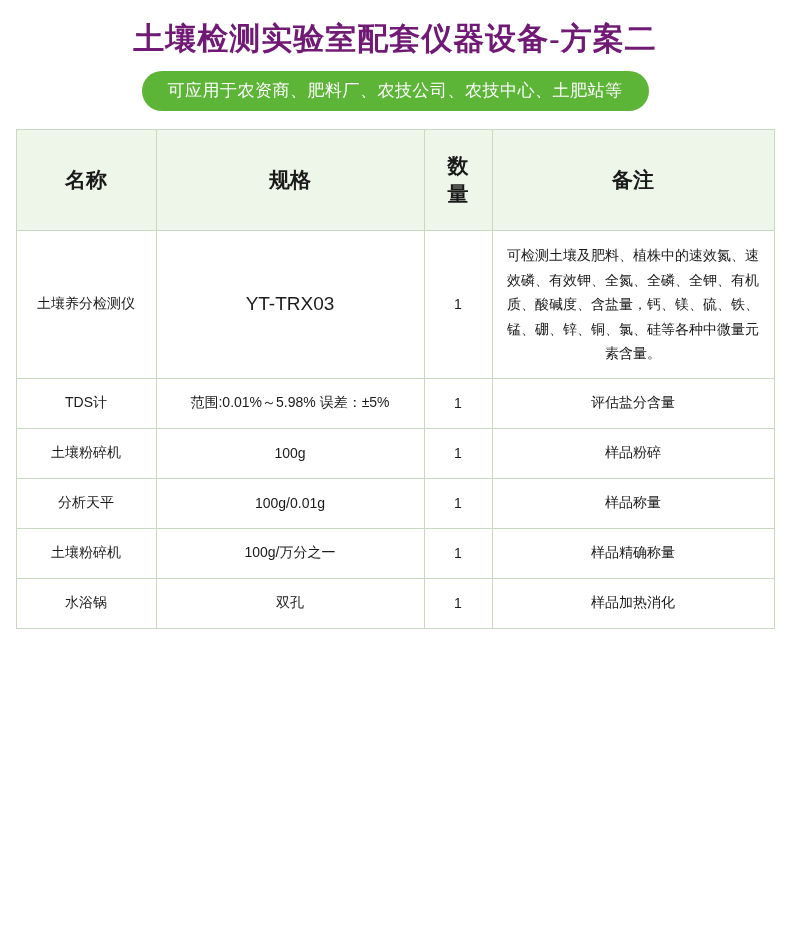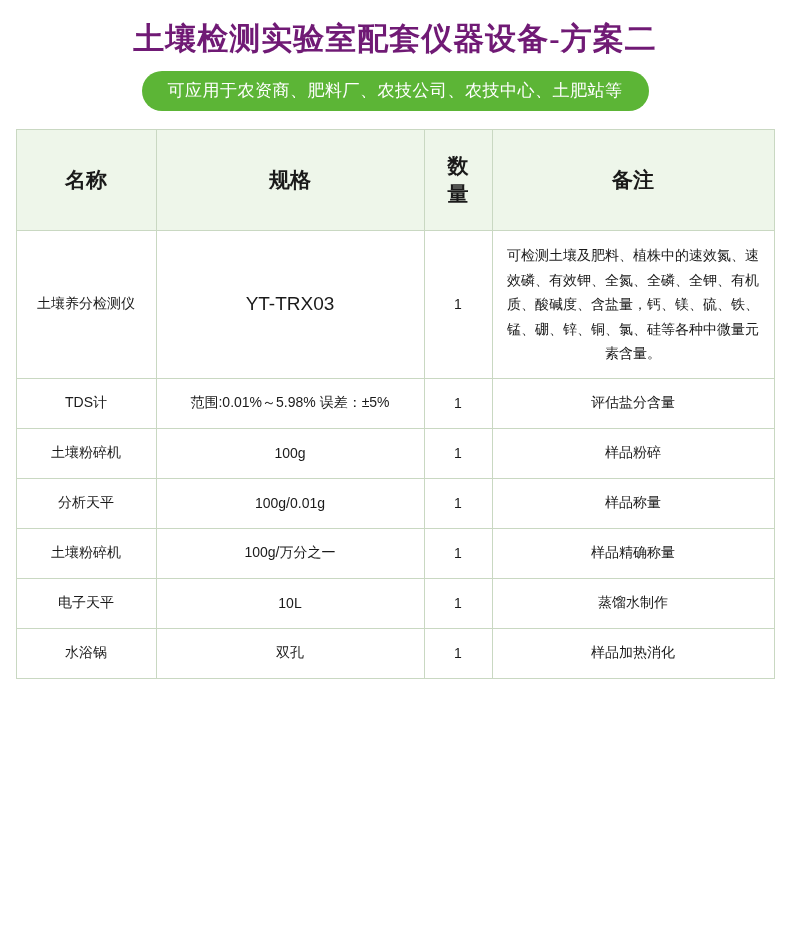--- a/index.html
+++ b/index.html
@@ -148,26 +148,20 @@
         <td class="qty">1</td>
         <td class="remark">样品称量</td>
       </tr>
       <tr class="data">
         <td class="name">土壤粉碎机</td>
         <td class="spec-v">100g/万分之一</td>
         <td class="qty">1</td>
         <td class="remark">样品精确称量</td>
       </tr>
       <tr class="data">
-        <td class="name">电子天平</td>
-        <td class="spec-v">10L</td>
-        <td class="qty">1</td>
-        <td class="remark">蒸馏水制作</td>
-      </tr>
-      <tr class="data">
         <td class="name">水浴锅</td>
         <td class="spec-v">双孔</td>
         <td class="qty">1</td>
         <td class="remark">样品加热消化</td>
       </tr>
 
     </tbody>
   </table>
 
 </div>

